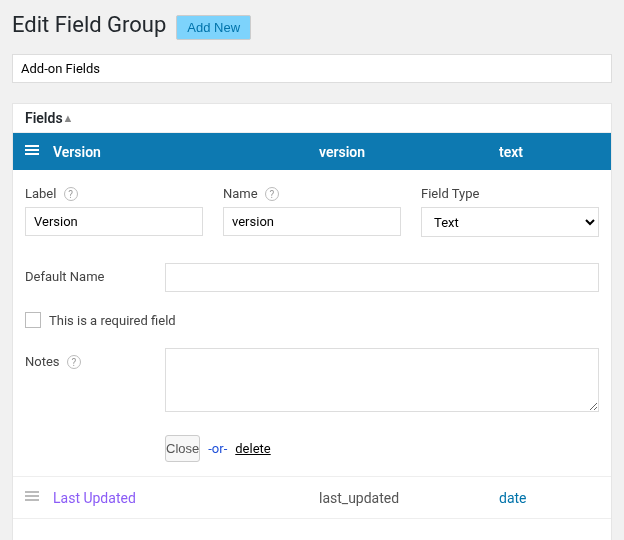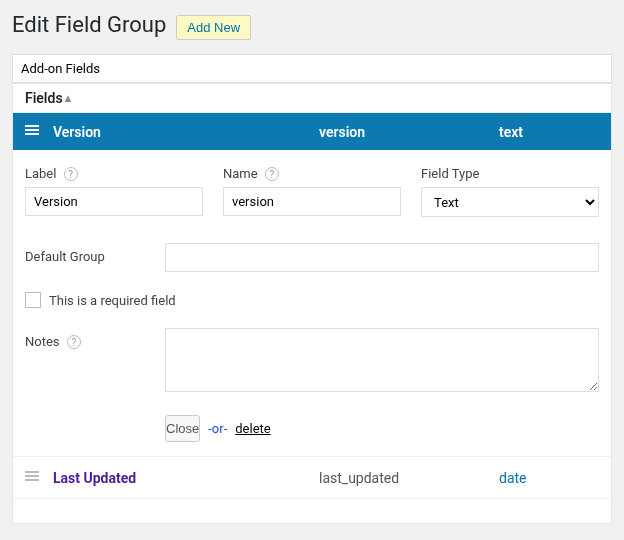--- a/index.html
+++ b/index.html
@@ -19,33 +19,34 @@
     margin-bottom: 14px;
   }
   .page-title {
     font-size: 22px;
     font-weight: 400;
     color: #23282d;
     margin: 0;
   }
   .add-new-btn {
     border: 1px solid #ccc;
-    background: #fef9c3;
+    background: #7dd3fc;
     color: #0073aa;
     font-size: 13px;
     padding: 4px 10px;
     border-radius: 2px;
     cursor: pointer;
   }
   .title-input {
     width: 100%;
     font-size: 20px;
     padding: 8px 12px;
     border: 1px solid #ddd;
     background: #fff;
+    margin-bottom: 20px;
   }
   .panel {
     background: #fff;
     border: 1px solid #e5e5e5;
   }
   .panel-header {
     display: flex;
     justify-content: flex-start;
     align-items: center;
     padding: 6px 12px;
@@ -157,21 +158,21 @@
     cursor: pointer;
   }
   .field-row {
     display: flex;
     align-items: center;
     padding: 12px;
     border-top: 1px solid #eee;
     font-size: 14px;
   }
   .field-row .drag { width: 28px; color: #bbb; }
-  .field-row .col-label { flex: 1; color: #4c1d95; font-weight: 700; cursor: pointer; }
+  .field-row .col-label { flex: 1; color: #8b5cf6; font-weight: 400; cursor: pointer; }
   .field-row .col-name { width: 180px; color: #555; }
   .field-row .col-type { width: 100px; color: #0073aa; cursor: pointer; }
 </style>
 </head>
 <body>
 
 
 
 <div class="page-header">
   <h1 class="page-title">Edit Field Group</h1>
@@ -211,21 +212,21 @@
       </div>
       <div class="grp">
         <label>Field Type</label>
         <select>
           <option>Text</option>
         </select>
       </div>
     </div>
 
     <div class="form-row">
-      <div class="lbl">Default Group</div>
+      <div class="lbl">Default Name</div>
       <div class="ctrl">
         <input type="text" value="" style="">
       </div>
     </div>
 
     <div class="form-row">
       <div class="ctrl">
         <div class="checkbox-row">
           <span class="checkbox"></span>
           <span>This is a required field</span>

